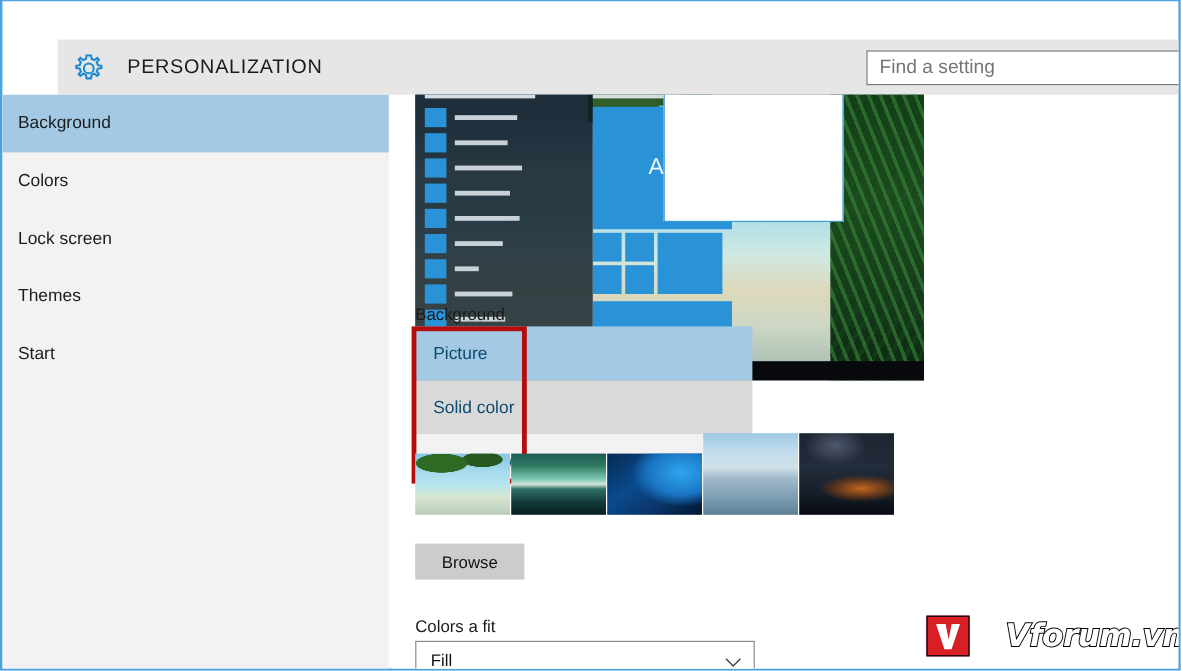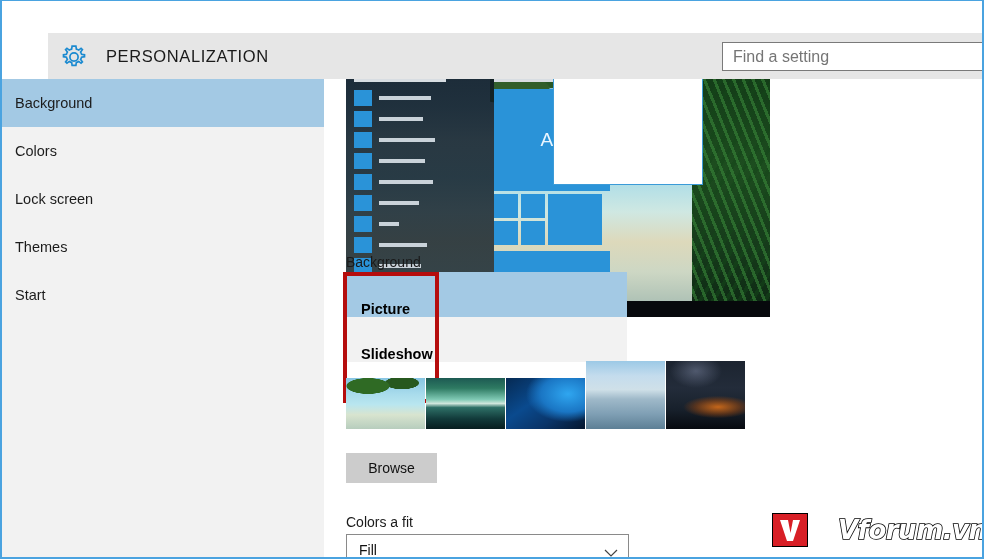--- a/index.html
+++ b/index.html
@@ -182,24 +182,23 @@
   
   .label-bg {
     position: absolute; left: 19px; top: 175px;
     font-size: 14px; color: #1a1a1a;
   }
   .bg-select {
     position: absolute; left: 19px; top: 193px;
     width: 281px; height: 134px;
   }
   .bg-opt {
-    height: 45px; display: flex; align-items: flex-end;
-    padding-left: 15px; font-size: 14.5px; color: #000000;
-    cursor: pointer;
-    font-weight: bold;
+    height: 45px; display: flex; align-items: center;
+    padding-left: 15px; font-size: 14.5px; color: #0c4a6e;
+    cursor: pointer;
   }
   .bg-opt.sel    { background: #a3c9e4; }
   .bg-opt.hover2 { background: #d9d9d9; }
   .bg-opt.plain  { background: #f2f2f2; }
 
   .redbox {
     position: absolute; left: 16px; top: 193px;
     width: 96px; height: 131px;
     border: 4px solid #b50d0d;
     pointer-events: none;
@@ -419,20 +418,23 @@
 
       <div class="pv-taskbar"></div>
     </div>
 
     <div class="label-bg">Background</div>
 
     <div class="bg-select">
       <div class="bg-opt sel">
         <span>Picture</span>
       </div>
+      <div class="bg-opt hover2">
+        <span>Solid color</span>
+      </div>
       <div class="bg-opt plain">
         <span>Slideshow</span>
       </div>
     </div>
 
     <div class="redbox"></div>
 
     <div class="thumbs">
       <div class="thumb t1"></div>
       <div class="thumb t2"></div>

